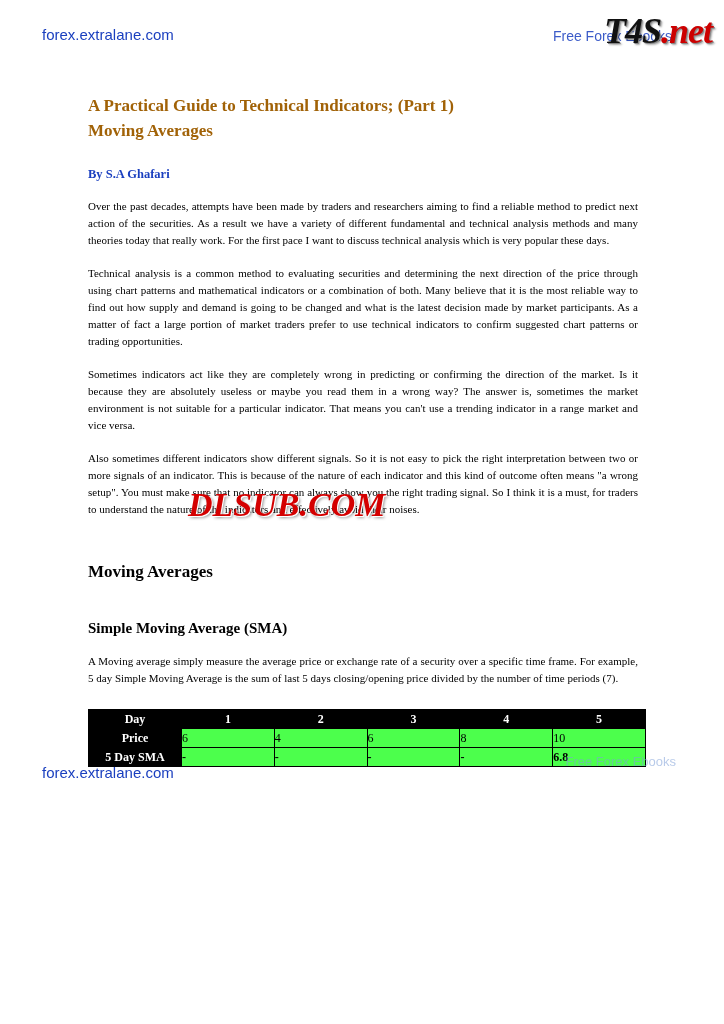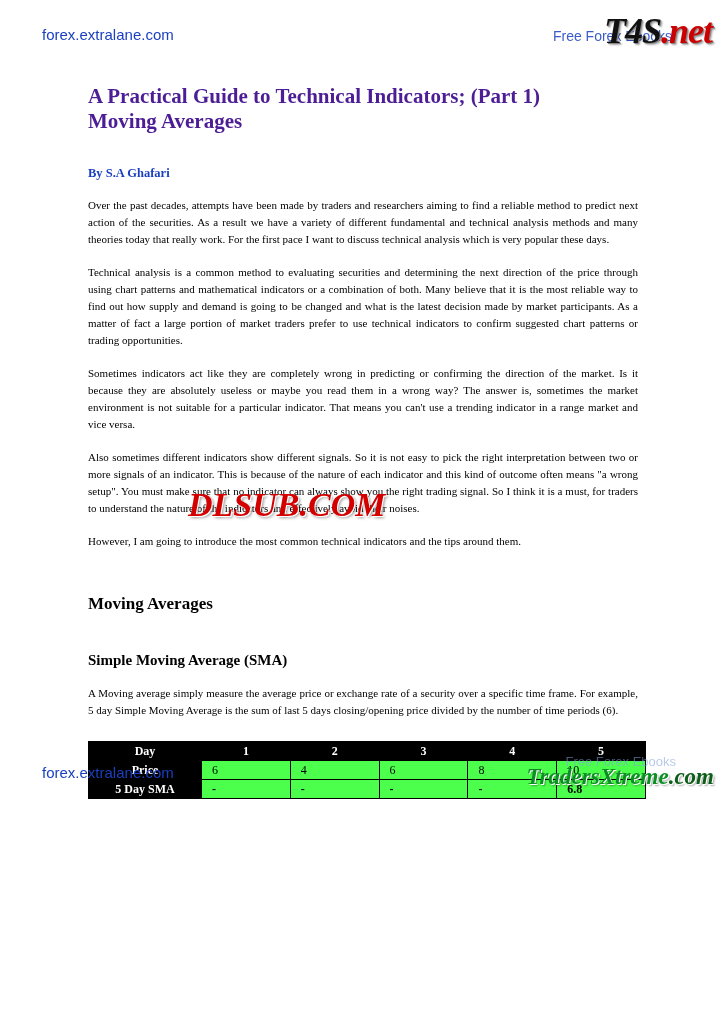--- a/index.html
+++ b/index.html
@@ -69,28 +69,28 @@
 
   
   .content {
     position: absolute;
     left: 88px;
     top: 84px;
     width: 550px;
   }
   h1.doc-title {
     font-family: "Liberation Serif", serif;
-    font-size: 21px;
+    font-size: 17px;
     font-weight: bold;
     line-height: 25px;
-    margin: 0 0 0 0;
-    color: #4c1d95;
+    margin: 9px 0 0 0;
+    color: #a16207;
   }
   .byline {
-    margin-top: 32px;
+    margin-top: 24px;
     font-family: "Liberation Serif", serif;
     font-size: 12.5px;
     font-weight: bold;
     color: #1a3fbf;
   }
   p.para {
     margin: 16px 0 0 0;
     font-family: Liberation Serif, serif;
     font-size: 11px;
     line-height: 17px;
@@ -117,21 +117,21 @@
     margin-top: 22px;
     border-collapse: collapse;
     width: 558px;
     table-layout: fixed;
     font-family: "Liberation Serif", serif;
     font-size: 12px;
   }
   .sma-table th, .sma-table td {
     border: 1px solid #000000;
     height: 16px;
-    padding: 1px 10px;
+    padding: 1px 0;
   }
   .sma-table th.rowhead {
     background: #000000;
     color: #ffffff;
     font-weight: bold;
     text-align: center;
     width: 92px;
   }
   .sma-table th.colhead {
     background: #000000;
@@ -220,27 +220,26 @@
       <span>A Practical Guide to Technical Indicators; (Part 1)</span><br>
       <span>Moving Averages</span>
     </h1>
 
     <div class="byline">By S.A Ghafari</div>
 
     <p class="para">Over the past decades, attempts have been made by traders and researchers aiming to find a reliable method to predict next action of the securities. As a result we have a variety of different fundamental and technical analysis methods and many theories today that really work. For the first pace I want to discuss technical analysis which is very popular these days.</p>
     <p class="para"> Technical analysis is a common method to evaluating securities and determining the next direction of the price through using chart patterns and mathematical indicators or a combination of both. Many believe that it is the most reliable way to find out how supply and demand is going to be changed and what is the latest decision made by market participants. As a matter of fact a large portion of market traders prefer to use technical indicators to confirm suggested chart patterns or trading opportunities.</p>
     <p class="para">Sometimes indicators act like they are completely wrong in predicting or confirming the direction of the market. Is it because they are absolutely useless or maybe you read them in a wrong way? The answer is, sometimes the market environment is not suitable for a particular indicator. That means you can't use a trending indicator in a range market and vice versa.</p>
     <p class="para">Also sometimes different indicators show different signals. So it is not easy to pick the right interpretation between two or more signals of an indicator. This is because of the nature of each indicator and this kind of outcome often means "a wrong setup". You must make sure that no indicator can always show you the right trading signal. So I think it is a must, for traders to understand the nature of the indicators and effectively avoid their noises.</p>
-    <p class="para">However, I am going to introduce the most common technical indicators and the tips around them.</p>
 
     <h2 class="section-title">Moving Averages</h2>
 
     <h3 class="sub-title">Simple Moving Average (SMA)</h3>
 
-    <p class="para">A Moving average simply measure the average price or exchange rate of a security over a specific time frame. For example, 5 day Simple Moving Average is the sum of last 5 days closing/opening price divided by the number of time periods (6).</p>
+    <p class="para">A Moving average simply measure the average price or exchange rate of a security over a specific time frame. For example, 5 day Simple Moving Average is the sum of last 5 days closing/opening price divided by the number of time periods (7).</p>
 
     <table class="sma-table">
       <tbody>
           <tr>
         <th class="rowhead">Day</th>
         <th class="colhead">1</th>
         <th class="colhead">2</th>
         <th class="colhead">3</th>
         <th class="colhead">4</th>
         <th class="colhead">5</th>
@@ -264,16 +263,15 @@
     </tbody>
       </table>
 
   </div>
 
   <div class="watermark">DLSUB.COM</div>
 
   <div class="footer">
     <div class="footer-left">forex.extralane.com</div>
     <div class="footer-faded">Free Forex Ebooks</div>
-    <div class="tx-logo"><span>TradersXtreme</span><span class="dark">.com</span></div>
   </div>
 
 </div>
 
 </body></html>

